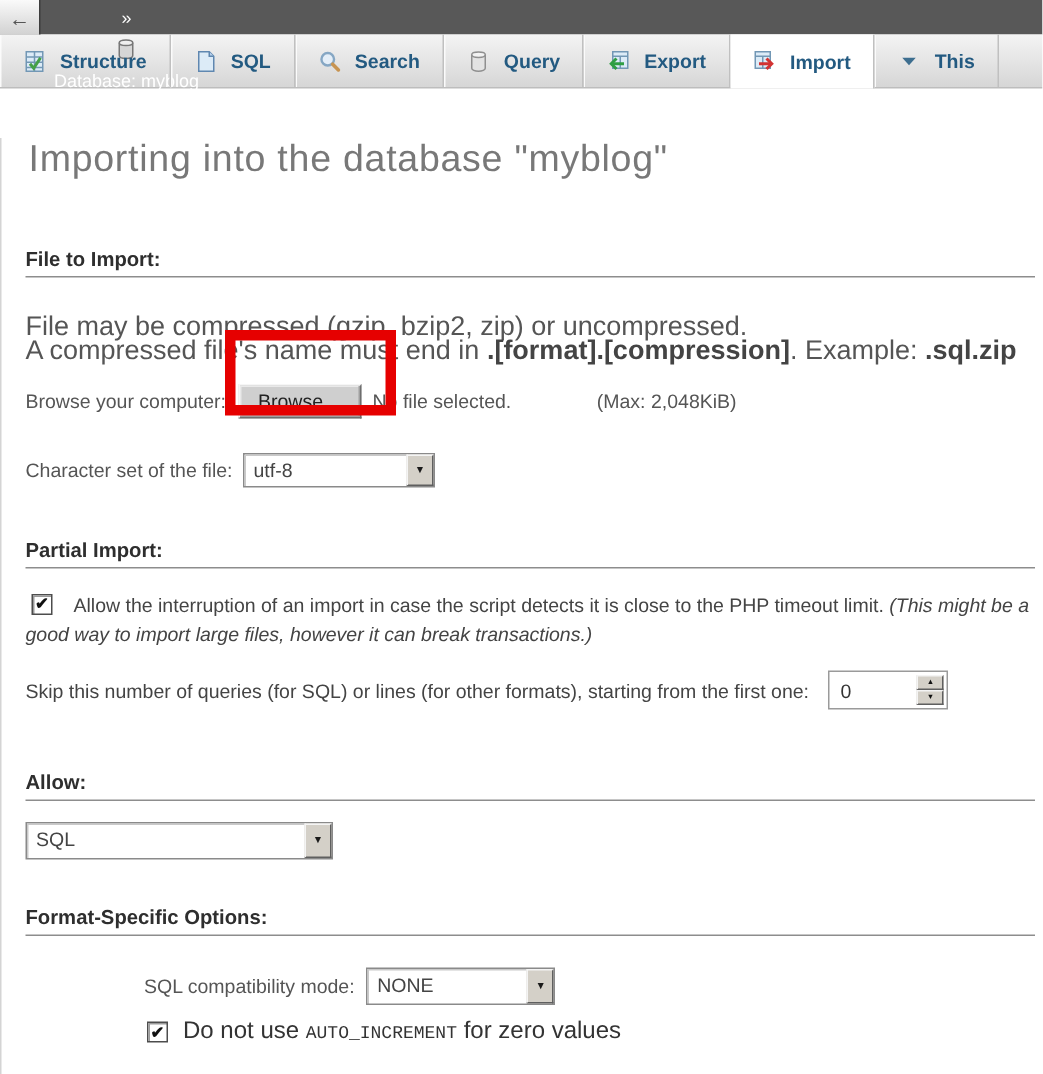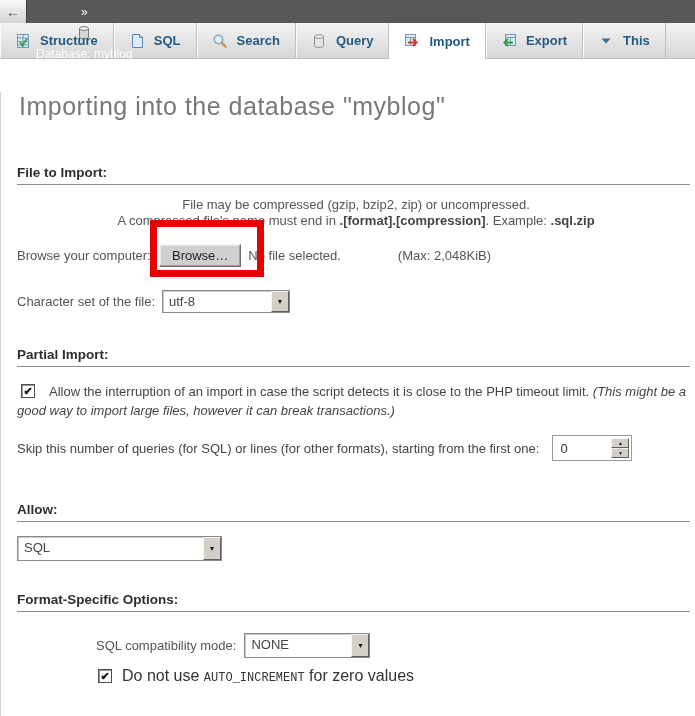--- a/index.html
+++ b/index.html
@@ -30,21 +30,21 @@
     height: 657px; }
   .page-title { margin: 33px 0 0 2px; font-size: 25px; font-weight: normal; color: #787878; letter-spacing: .5px; }
 
   h2.sec { font-size: 13.5px; font-weight: bold; color: #2e2e2e; border-bottom: 1px solid #8d8d8d;
     padding-bottom: 4px; margin-right: 5px; }
   .h2-file { margin-top: 44px; }
   .h2-partial { margin-top: 34px; }
   .h2-format { margin-top: 41px; }
   .h2-fso { margin-top: 31px; }
 
-  .note-p { margin-top: 12px; font-size: 13px; color: #555; line-height: 16px; text-align: center; }
+  .note-p { margin-top: 24px; font-size: 18px; color: #555; line-height: 16px; }
   .note-p b { color: #444; }
 
   .row { display: flex; align-items: center; font-size: 13px; color: #555; }
   .browse-row { margin-top: 15px; }
   .browse-row .lbl { width: 142px; }
   .nofile { margin-left: 7px; }
   .maxsize { margin-left: 57px; }
   .charset-row { margin-top: 23px; }
   .charset-row .lbl { width: 145px; }
 
@@ -153,43 +153,43 @@
     </div>
     <div class="tab">
       <span class="ticon">
         <svg width="16" height="16" viewBox="0 0 16 16">
             <path d="M3.5 3.5 v9 c0 1.1 2 2 4.5 2 s4.5 -.9 4.5 -2 v-9" fill="#e3e3e3" stroke="#8f8f8f"></path>
             <ellipse cx="8" cy="3.5" rx="4.5" ry="1.8" fill="#f2f2f2" stroke="#8f8f8f"></ellipse>
           </svg>
       </span>
       <span>Query</span>
     </div>
+    <div class="tab">
+      <span class="ticon">
+        <svg width="16" height="16" viewBox="0 0 16 16">
+            <rect x="4.5" y="1.5" width="10" height="11" fill="#dcebf7" stroke="#7297b5"></rect>
+            <line x1="4.5" y1="4.5" x2="14.5" y2="4.5" stroke="#7297b5"></line>
+            <line x1="9.5" y1="4.5" x2="9.5" y2="12.5" stroke="#7297b5"></line>
+            <path d="M12 9.5 H4" stroke="#2f9e44" stroke-width="2"></path>
+            <path d="M7 6 L3.5 9.5 L7 13" fill="none" stroke="#2f9e44" stroke-width="2"></path>
+          </svg>
+      </span>
+      <span>Export</span>
+    </div>
     <div class="tab active">
       <span class="ticon">
         <svg width="16" height="16" viewBox="0 0 16 16">
             <rect x="1.5" y="1.5" width="10" height="11" fill="#dcebf7" stroke="#7297b5"></rect>
             <line x1="1.5" y1="4.5" x2="11.5" y2="4.5" stroke="#7297b5"></line>
             <line x1="6.5" y1="4.5" x2="6.5" y2="12.5" stroke="#7297b5"></line>
             <path d="M4 9.5 h8" stroke="#d23333" stroke-width="2"></path>
             <path d="M9 6 l3.5 3.5 L9 13" fill="none" stroke="#d23333" stroke-width="2"></path>
           </svg>
       </span>
       <span>Import</span>
-    </div>
-    <div class="tab">
-      <span class="ticon">
-        <svg width="16" height="16" viewBox="0 0 16 16">
-            <rect x="4.5" y="1.5" width="10" height="11" fill="#dcebf7" stroke="#7297b5"></rect>
-            <line x1="4.5" y1="4.5" x2="14.5" y2="4.5" stroke="#7297b5"></line>
-            <line x1="9.5" y1="4.5" x2="9.5" y2="12.5" stroke="#7297b5"></line>
-            <path d="M12 9.5 H4" stroke="#2f9e44" stroke-width="2"></path>
-            <path d="M7 6 L3.5 9.5 L7 13" fill="none" stroke="#2f9e44" stroke-width="2"></path>
-          </svg>
-      </span>
-      <span>Export</span>
     </div>
     <div class="tab">
       <span class="ticon">
         <svg width="16" height="16" viewBox="0 0 16 16">
             <path d="M3.5 5.5 h9 L8 10.5 z" fill="#3d6e8f"></path>
           </svg>
       </span>
       <span>This</span>
     </div>
   </div>

